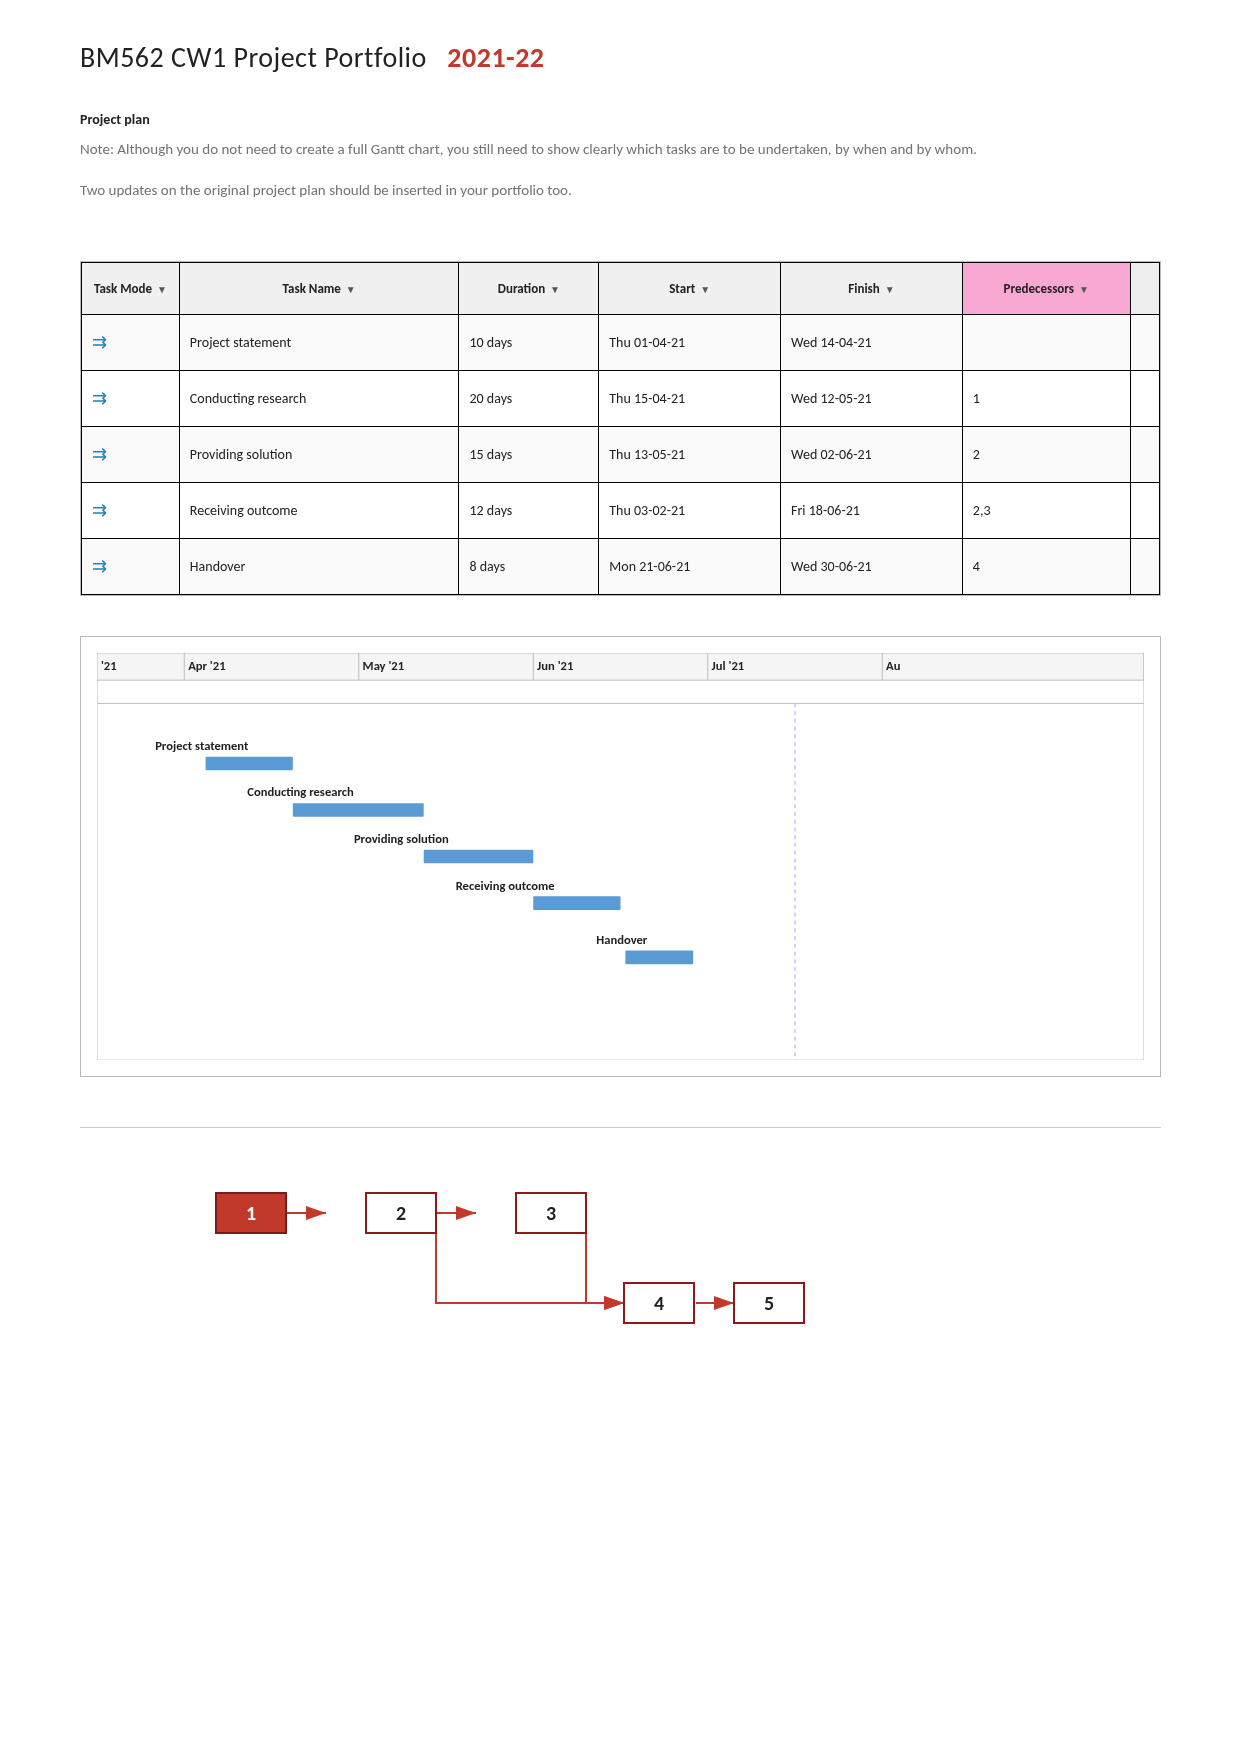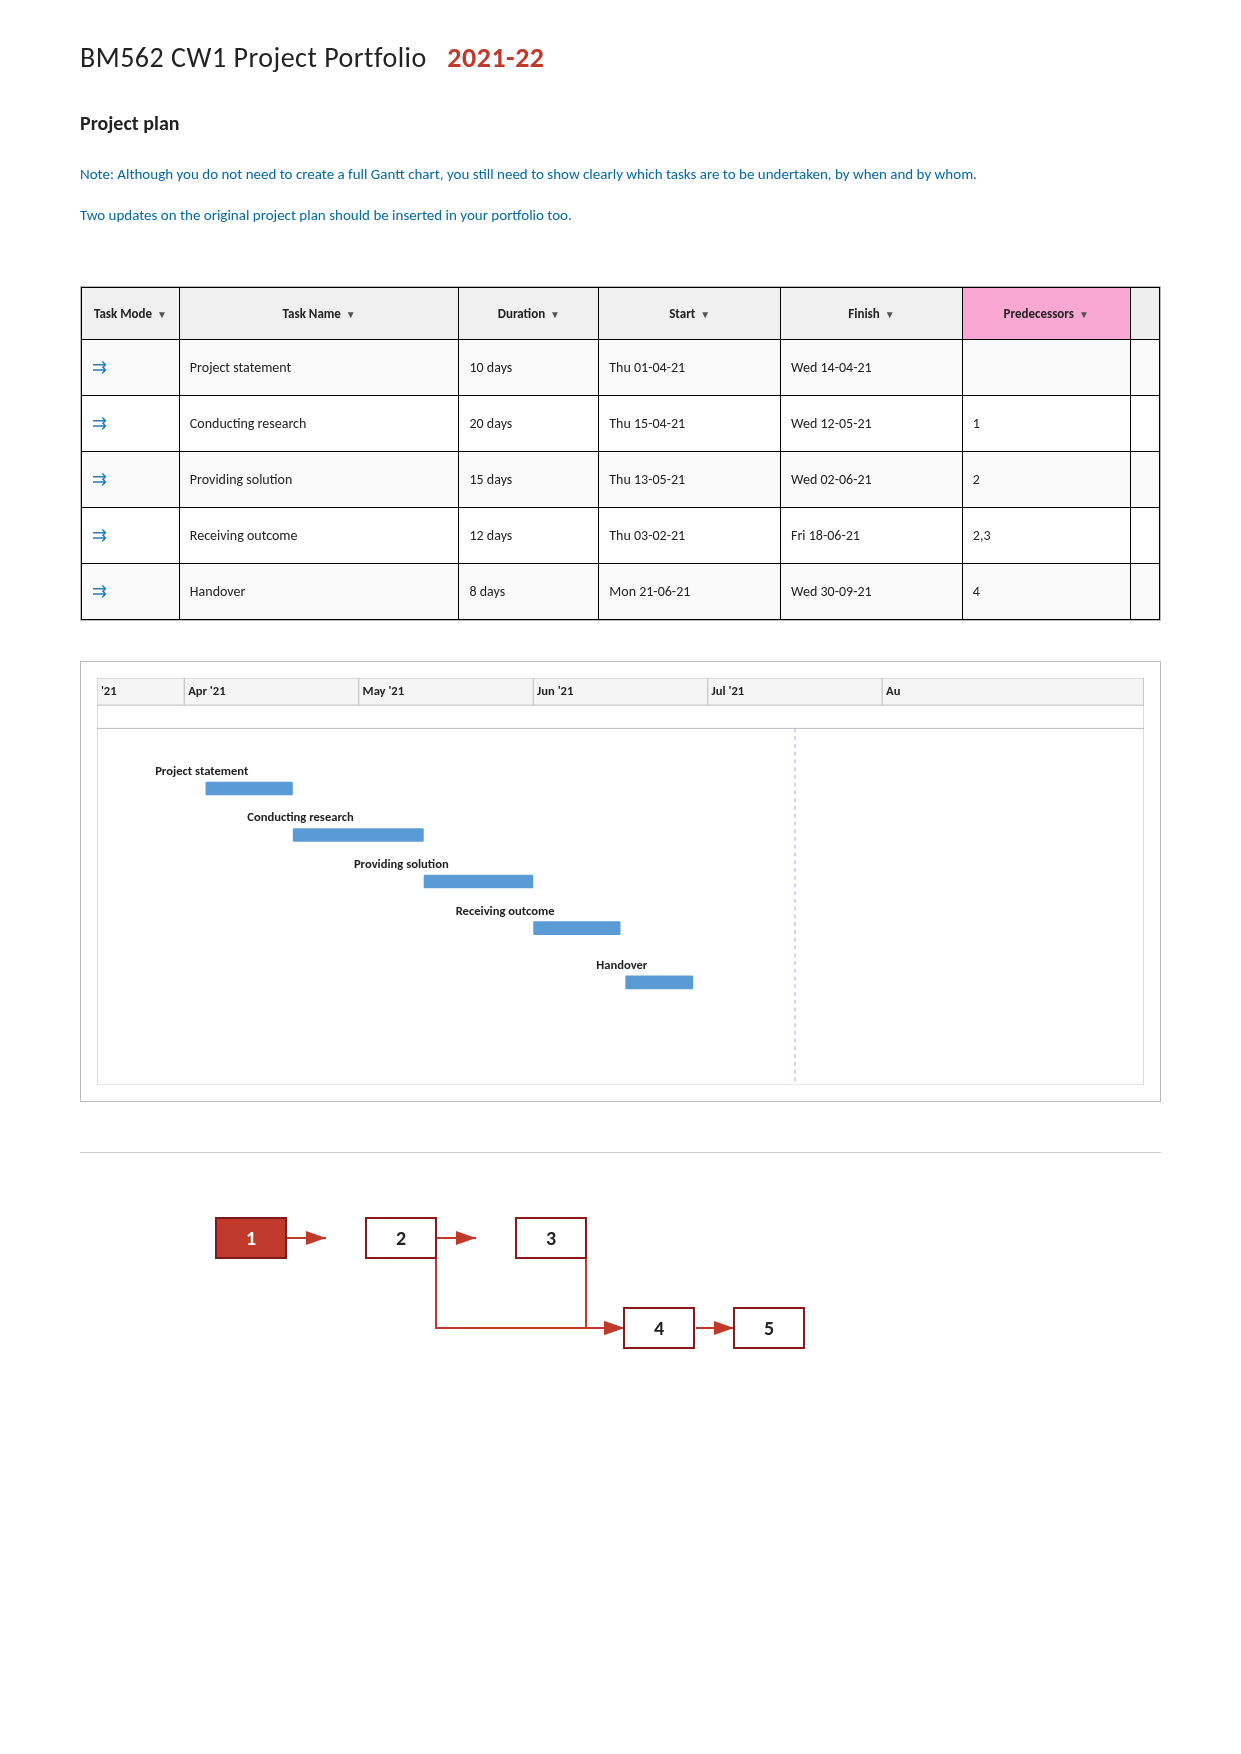--- a/index.html
+++ b/index.html
@@ -22,30 +22,30 @@
       color: #222;
     }
     .page-title .year-highlight {
       color: #c0392b;
       font-weight: 700;
     }
 
     
     .section-heading {
       font-weight: 700;
-      font-size: 20px;
-      margin-bottom: 28px;
+      font-size: 14px;
+      margin-bottom: 10px;
     }
 
     
     .body-text {
       font-size: 15px;
       line-height: 1.55;
       margin-bottom: 18px;
-      color: #0369a1;
+      color: #737373;
     }
 
     
     .gantt-table-wrapper {
       margin-top: 40px;
       margin-bottom: 36px;
       border: 1px solid #bbb;
       display: inline-block;
       min-width: 740px;
       width: 100%;
@@ -208,21 +208,21 @@
       <td class="col-predecessors">2,3</td>
       <td></td>
     </tr>
         <tr>
       <td class="col-task-mode">
         <span class="task-mode-icon">⇉</span>
       </td>
       <td class="col-task-name">Handover</td>
       <td class="col-duration">8 days</td>
       <td class="col-start">Mon 21-06-21</td>
-      <td class="col-finish">Wed 30-09-21</td>
+      <td class="col-finish">Wed 30-06-21</td>
       <td class="col-predecessors">4</td>
       <td></td>
     </tr>
       </tbody>
   </table>
 </div>
 
 
 <div class="gantt-chart-wrapper">
   <svg class="gantt-svg-area" viewBox="0 0 1080 420" xmlns="http://www.w3.org/2000/svg">

